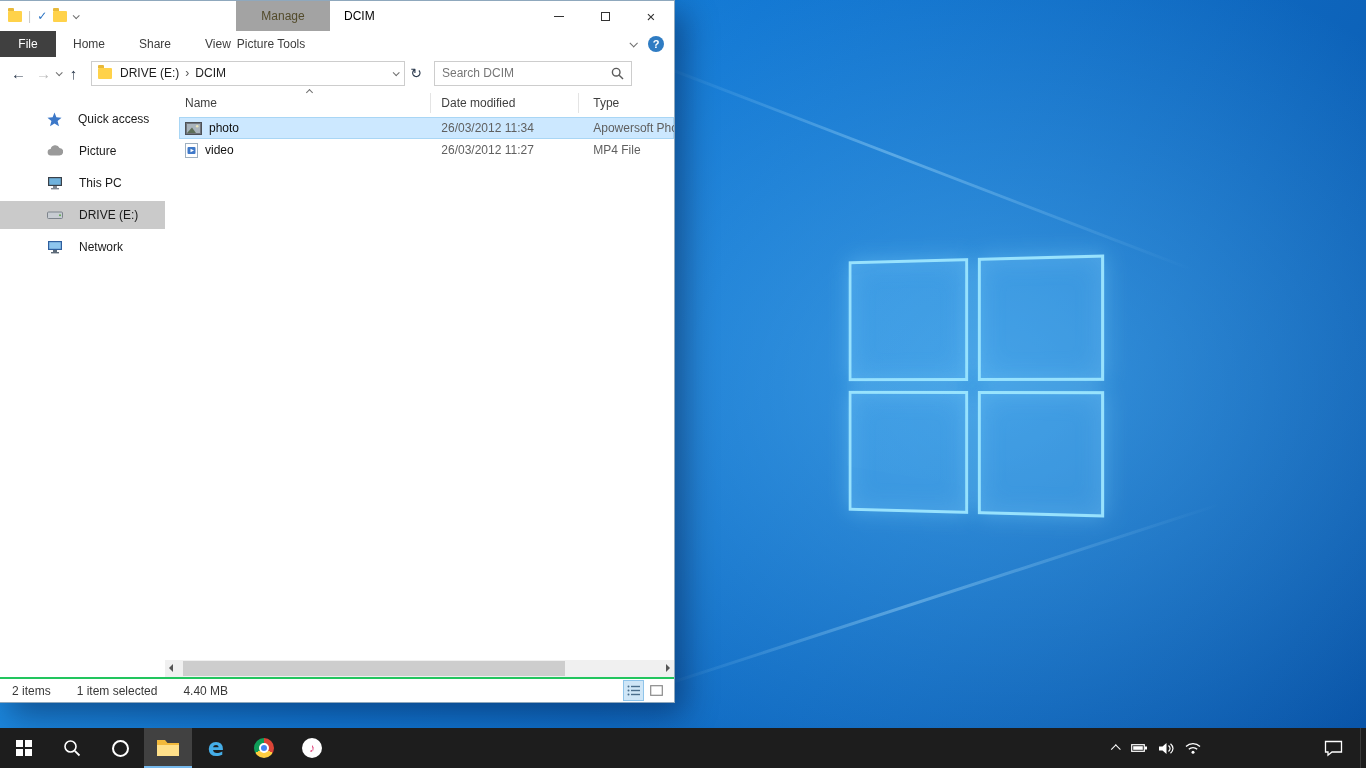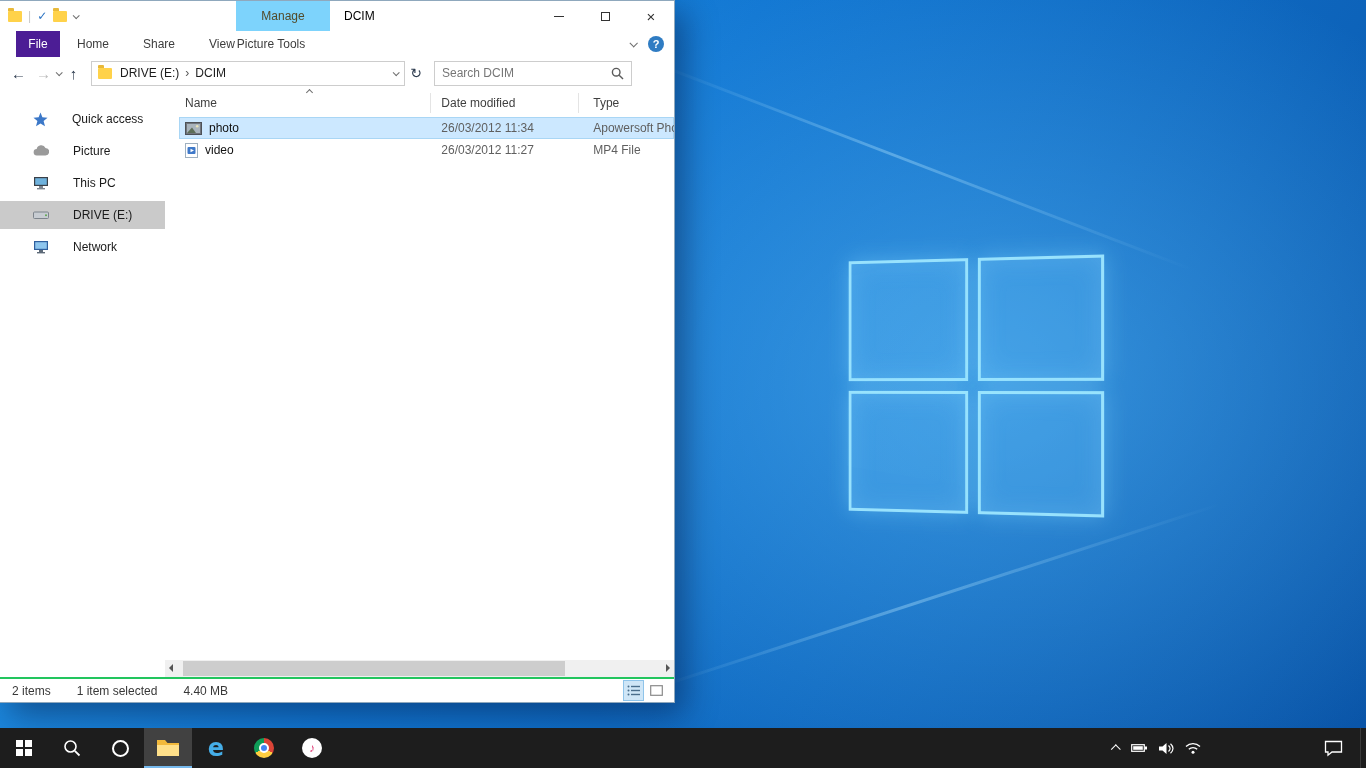--- a/index.html
+++ b/index.html
@@ -31,31 +31,31 @@
     display:flex; flex-direction:column; }
 
   .titlebar { position:relative; height:30px; flex:0 0 30px; display:flex; align-items:center; }
   .qat { display:flex; align-items:center; gap:6px; padding-left:8px; }
   .qat .sep { color:#c9c9c9; }
   .mini-folder { width:14px; height:11px; position:relative; background:#ffd24a; border-radius:1px; }
   .mini-folder::before { content:""; position:absolute; left:0; top:-3px; width:6px; height:3px;
     background:#e8b93a; border-radius:1px 1px 0 0; }
   .qat-check { color:#2a72c2; font-size:12px; line-height:1; }
   .manage-group { position:absolute; left:236px; top:0; width:94px; height:30px;
-    background:#7dd3fc; display:flex; align-items:center; justify-content:center;
+    background:#a3a3a3; display:flex; align-items:center; justify-content:center;
     color:#524a2a; }
   .title-text { position:absolute; left:344px; top:0; height:30px; display:flex; align-items:center; color:#000; }
   .win-controls { position:absolute; right:0; top:0; display:flex; }
   .wbtn { width:46px; height:30px; display:flex; align-items:center; justify-content:center; color:#333; }
   .min-glyph { display:inline-block; width:10px; height:1px; background:#333; }
   .max-glyph { display:inline-block; width:9px; height:9px; border:1px solid #333; }
   .close-glyph { font-size:15px; line-height:1; }
 
   .ribbon-tabs { position:relative; height:26px; flex:0 0 26px; display:flex; align-items:stretch; }
-  .file-tab { margin-left:16px; width:44px; background:#4c1d95; color:#fff;
+  .file-tab { margin-left:0; width:56px; background:#404040; color:#fff;
     display:flex; align-items:center; justify-content:center; }
   .rtab { padding:0 17px; display:flex; align-items:center; color:#3d3d3d; }
   .pt-tab { position:absolute; left:224px; top:0; width:94px; height:26px;
     display:flex; align-items:center; justify-content:center; color:#3d3d3d; }
   .ribbon-right { position:absolute; right:10px; top:0; height:26px; display:flex; align-items:center; gap:12px; }
   .help-btn { width:16px; height:16px; border-radius:50%; background:#2f7cc3; color:#fff;
     display:flex; align-items:center; justify-content:center; font-size:11px; font-weight:bold; }
 
   .chev { display:inline-block; width:6px; height:6px; border-right:1.4px solid #6f6f6f; border-bottom:1.4px solid #6f6f6f; }
   .chev.down { transform:rotate(45deg) translateY(-1px); }
@@ -74,21 +74,21 @@
   .refresh-btn { width:22px; height:26px; display:flex; align-items:center; justify-content:center;
     font-size:14px; color:#2d3b4e; }
   .search-box { margin-left:7px; width:198px; height:25px; border:1px solid #cdcdcd; background:#fff;
     display:flex; align-items:center; padding:0 7px; }
   .search-box input { flex:1; border:none; outline:none; font:inherit; color:#444; min-width:0; }
   .search-box input::placeholder { color:#767676; }
 
   .main { flex:1; display:flex; min-height:0; }
   .sidebar { width:165px; flex:0 0 165px; padding-top:16px; }
   .side-item { height:28px; margin-bottom:4px; display:flex; align-items:center;
-    padding-left:33px; gap:24px; color:#1a1a1a; }
+    padding-left:47px; gap:16px; color:#1a1a1a; }
   .side-item.selected { background:#cacaca; }
   .side-item svg { flex:0 0 auto; }
 
   .content { flex:1; position:relative; display:flex; flex-direction:column; min-width:0; }
   .col-headers { height:28px; flex:0 0 28px; margin-left:14px; display:flex; align-items:center;
     color:#3f3f3f; position:relative; }
   .ch { height:20px; display:flex; align-items:center; border-right:1px solid #e4e4e4; }
   .ch.name { width:256px; padding-left:6px; }
   .ch.date { width:150px; padding-left:10px; }
   .ch.type { width:96px; padding-left:14px; border-right:none; }

